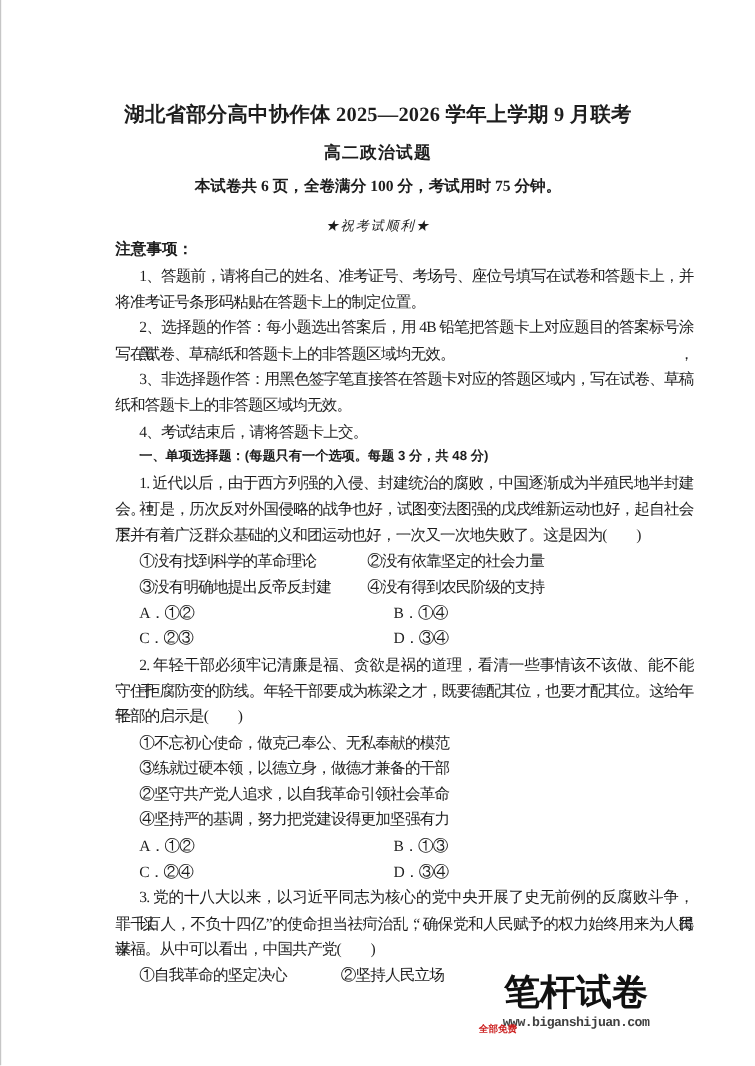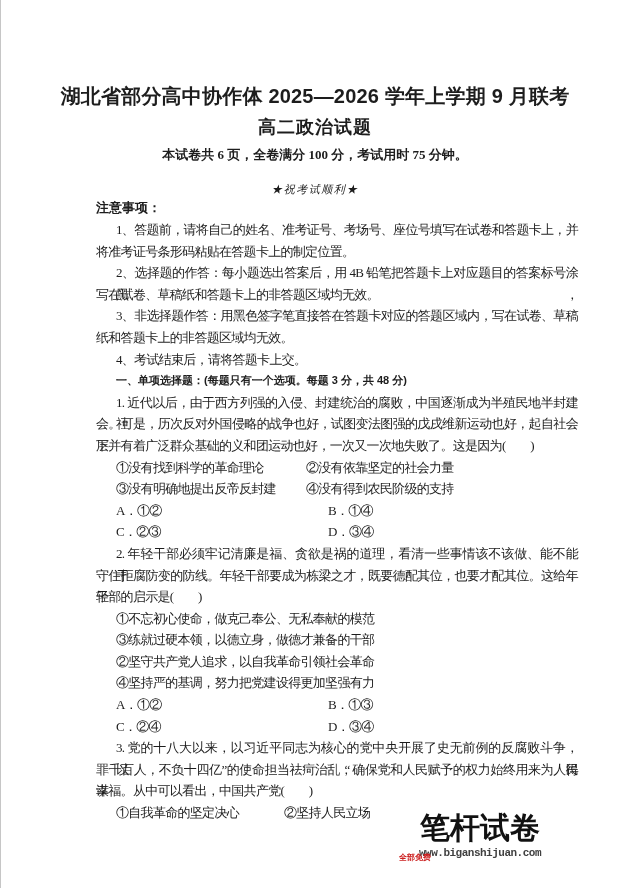--- a/index.html
+++ b/index.html
@@ -8,26 +8,26 @@
     width:629px; height:888px;
     background:#ffffff;
     border-left:1px solid #c6c6c6;
     box-sizing:border-box;
     overflow:hidden;
     font-family:"Liberation Serif","DejaVu Serif",serif;
     color:#1d1d1d;
   }
   .header { padding-top:86px; text-align:center; }
   .title1 {
-    font-family:Liberation Sans, sans-serif;
-    font-weight:bold; font-size:20px; line-height:20px; letter-spacing:0.2px;text-align:center;
+    font-family:Liberation Serif, serif;
+    font-weight:bold; font-size:17px; line-height:20px; letter-spacing:0.2px;text-align:center;
   }
   .title2 {
     font-family:"Liberation Sans","DejaVu Sans",sans-serif;
-    font-weight:bold; font-size:18px; line-height:22px; margin-top:10px; letter-spacing:1px;
+    font-weight:bold; font-size:14px; line-height:22px; margin-top:10px; letter-spacing:1px;
   }
   .subtitle { font-weight:bold; font-size:13px; line-height:18px; margin-top:8px; }
   .blessing { font-size:11px; line-height:14px; margin-top:18px; font-style:italic; letter-spacing:1.5px; }
 
   .content {
     margin-left:95px; width:482px;
     font-size:13px; letter-spacing:-0.7px;
   }
   .notes-heading { font-weight:bold; line-height:23px; letter-spacing:0; }
   .line { line-height:21.6px; height:21.6px; white-space:nowrap; overflow:visible; }

